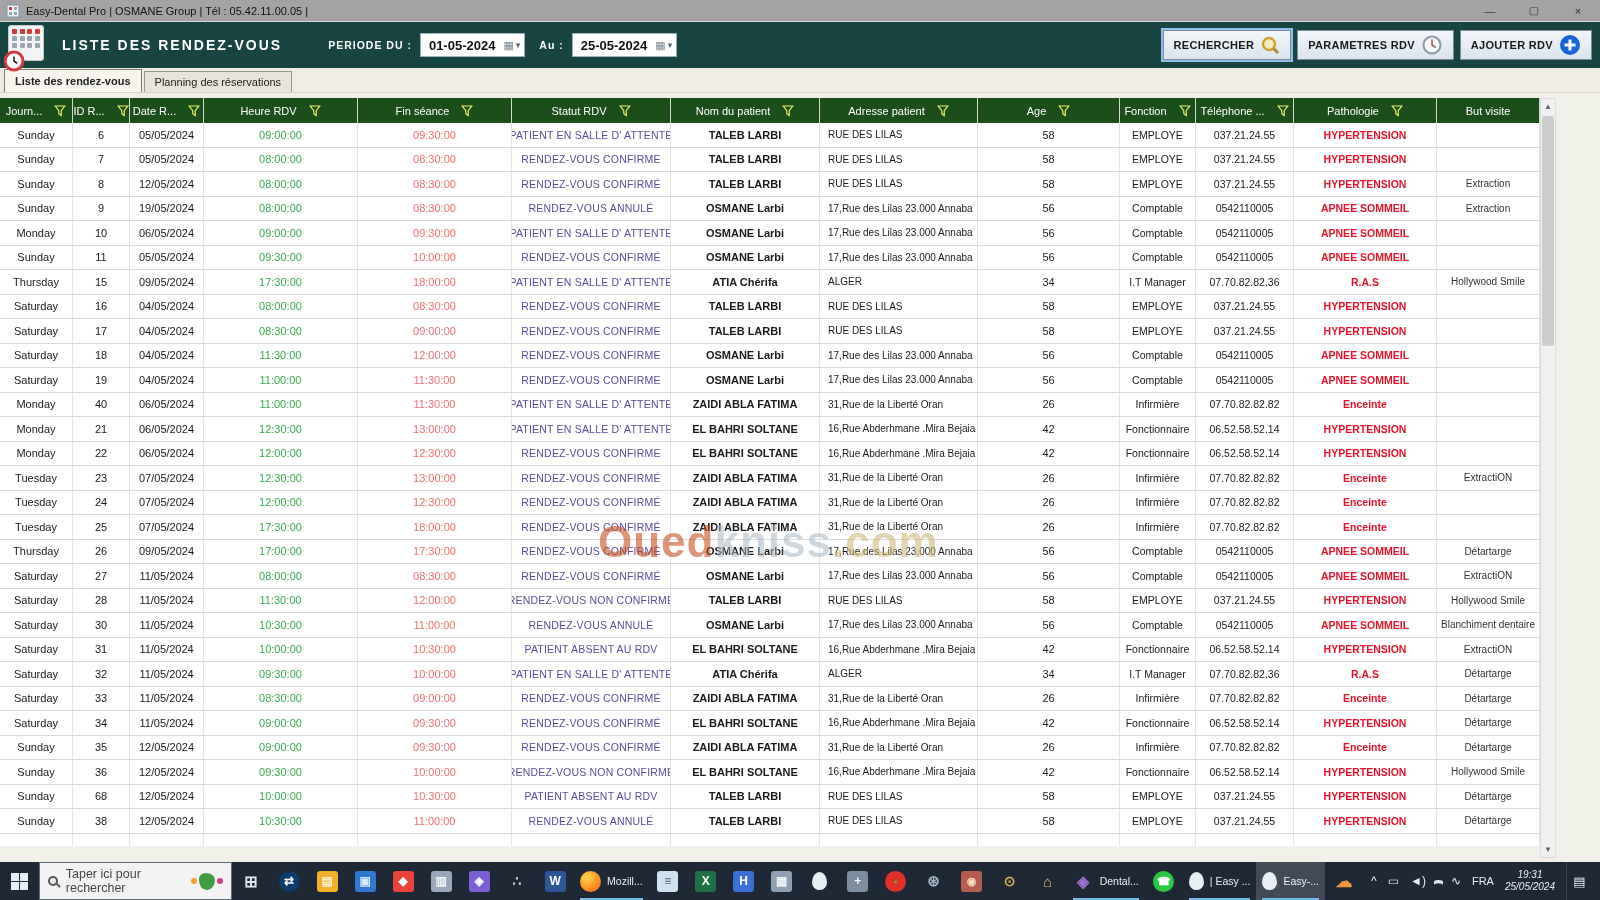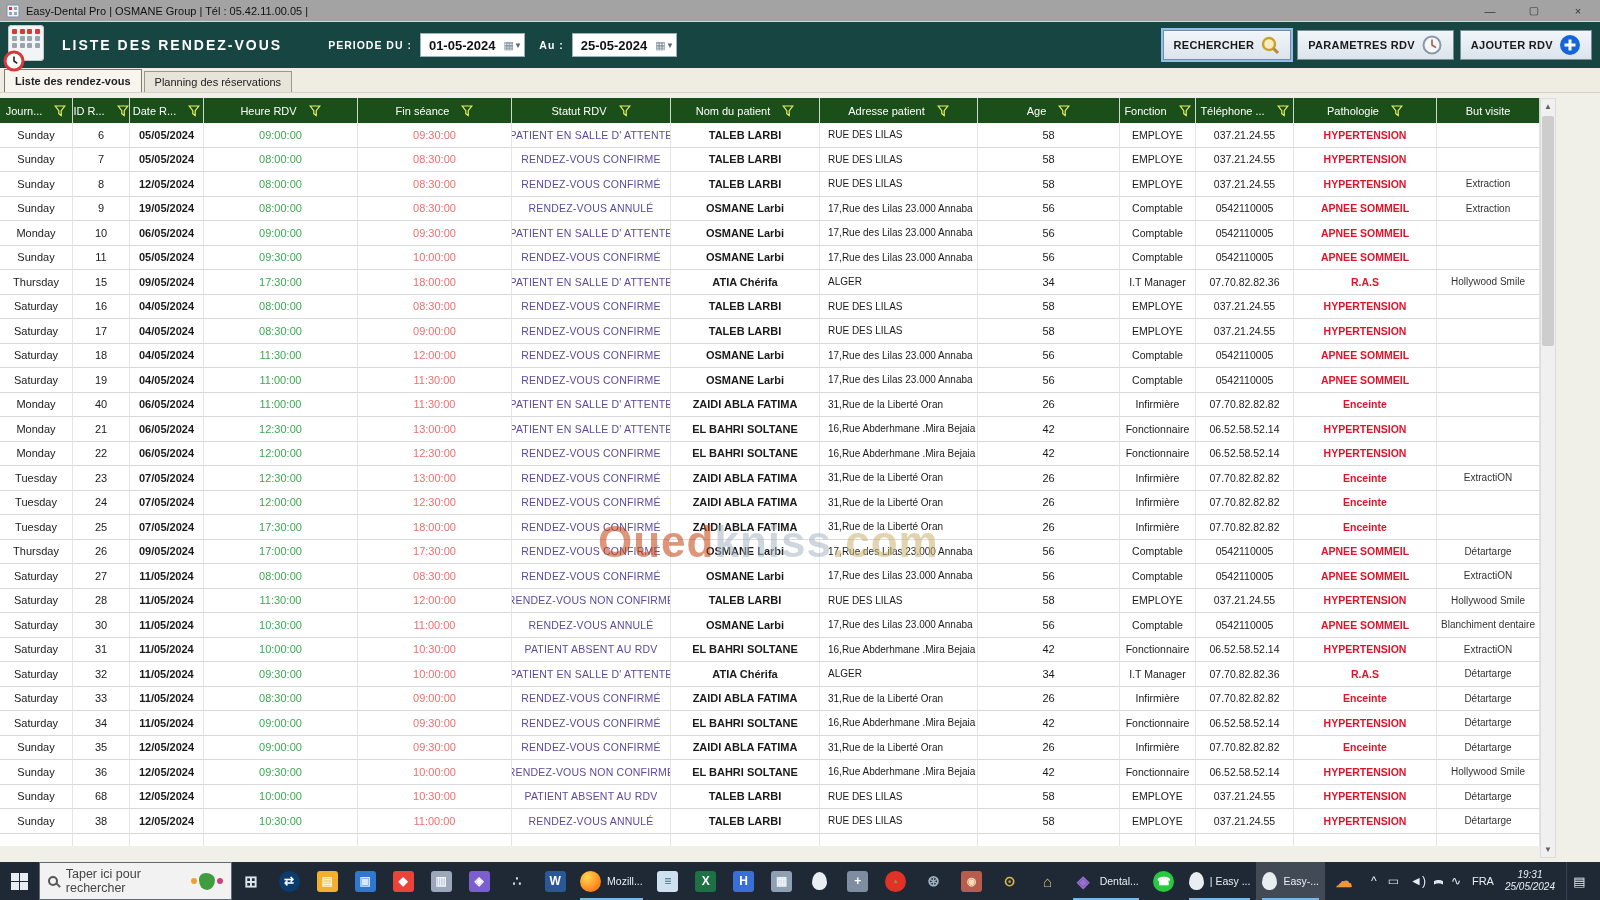--- a/index.html
+++ b/index.html
@@ -51,21 +51,21 @@
   :root{--cols:73px 57px 74px 154px 154px 159px 149px 158px 142px 76px 98px 143px 1fr;}
   .grid{position:absolute;top:5px;left:0;width:1540px;background:#fff;}
   .grid-header{display:grid;grid-template-columns:var(--cols);height:25px;
                background:var(--hdrgreen,#1a4f1a);}
   .hcell{display:flex;align-items:center;justify-content:center;color:#fff;font-size:11px;
          font-weight:normal;border-right:1px solid #cfd8cf;gap:12px;overflow:hidden;white-space:nowrap;}
   .funnel{flex:0 0 auto;}
   .grid-row{display:grid;grid-template-columns:var(--cols);height:24.5px;background:#fff;}
   .cell{display:flex;align-items:center;justify-content:center;font-size:11px;color:#1a1a1a;
         border-right:1px solid #e4e4e4;border-bottom:1px solid #d9d9d9;overflow:hidden;white-space:nowrap;}
-  .c-date{font-weight:700;}
+  .c-date{font-weight:400;}
   .c-start{color:var(--timegreen,#3aa94f);}
   .c-end{color:var(--timered,#ef6f6d);}
   .c-status{color:var(--statuspurple,#5b4a9e);font-size:10.5px;letter-spacing:.2px;}
   .c-name{font-weight:bold;}
   .c-address{justify-content:flex-start;padding-left:8px;font-size:10px;}
   .c-job,.c-phone,.c-visit{font-size:10.5px;}
   .c-patho{color:var(--pathored,#e41229);font-weight:bold;font-size:10.5px;}
   .c-visit{color:#333;font-size:10px;}
   .grid-row.partial{height:12px;}
   .grid-row.partial .cell{border-bottom:none;}

